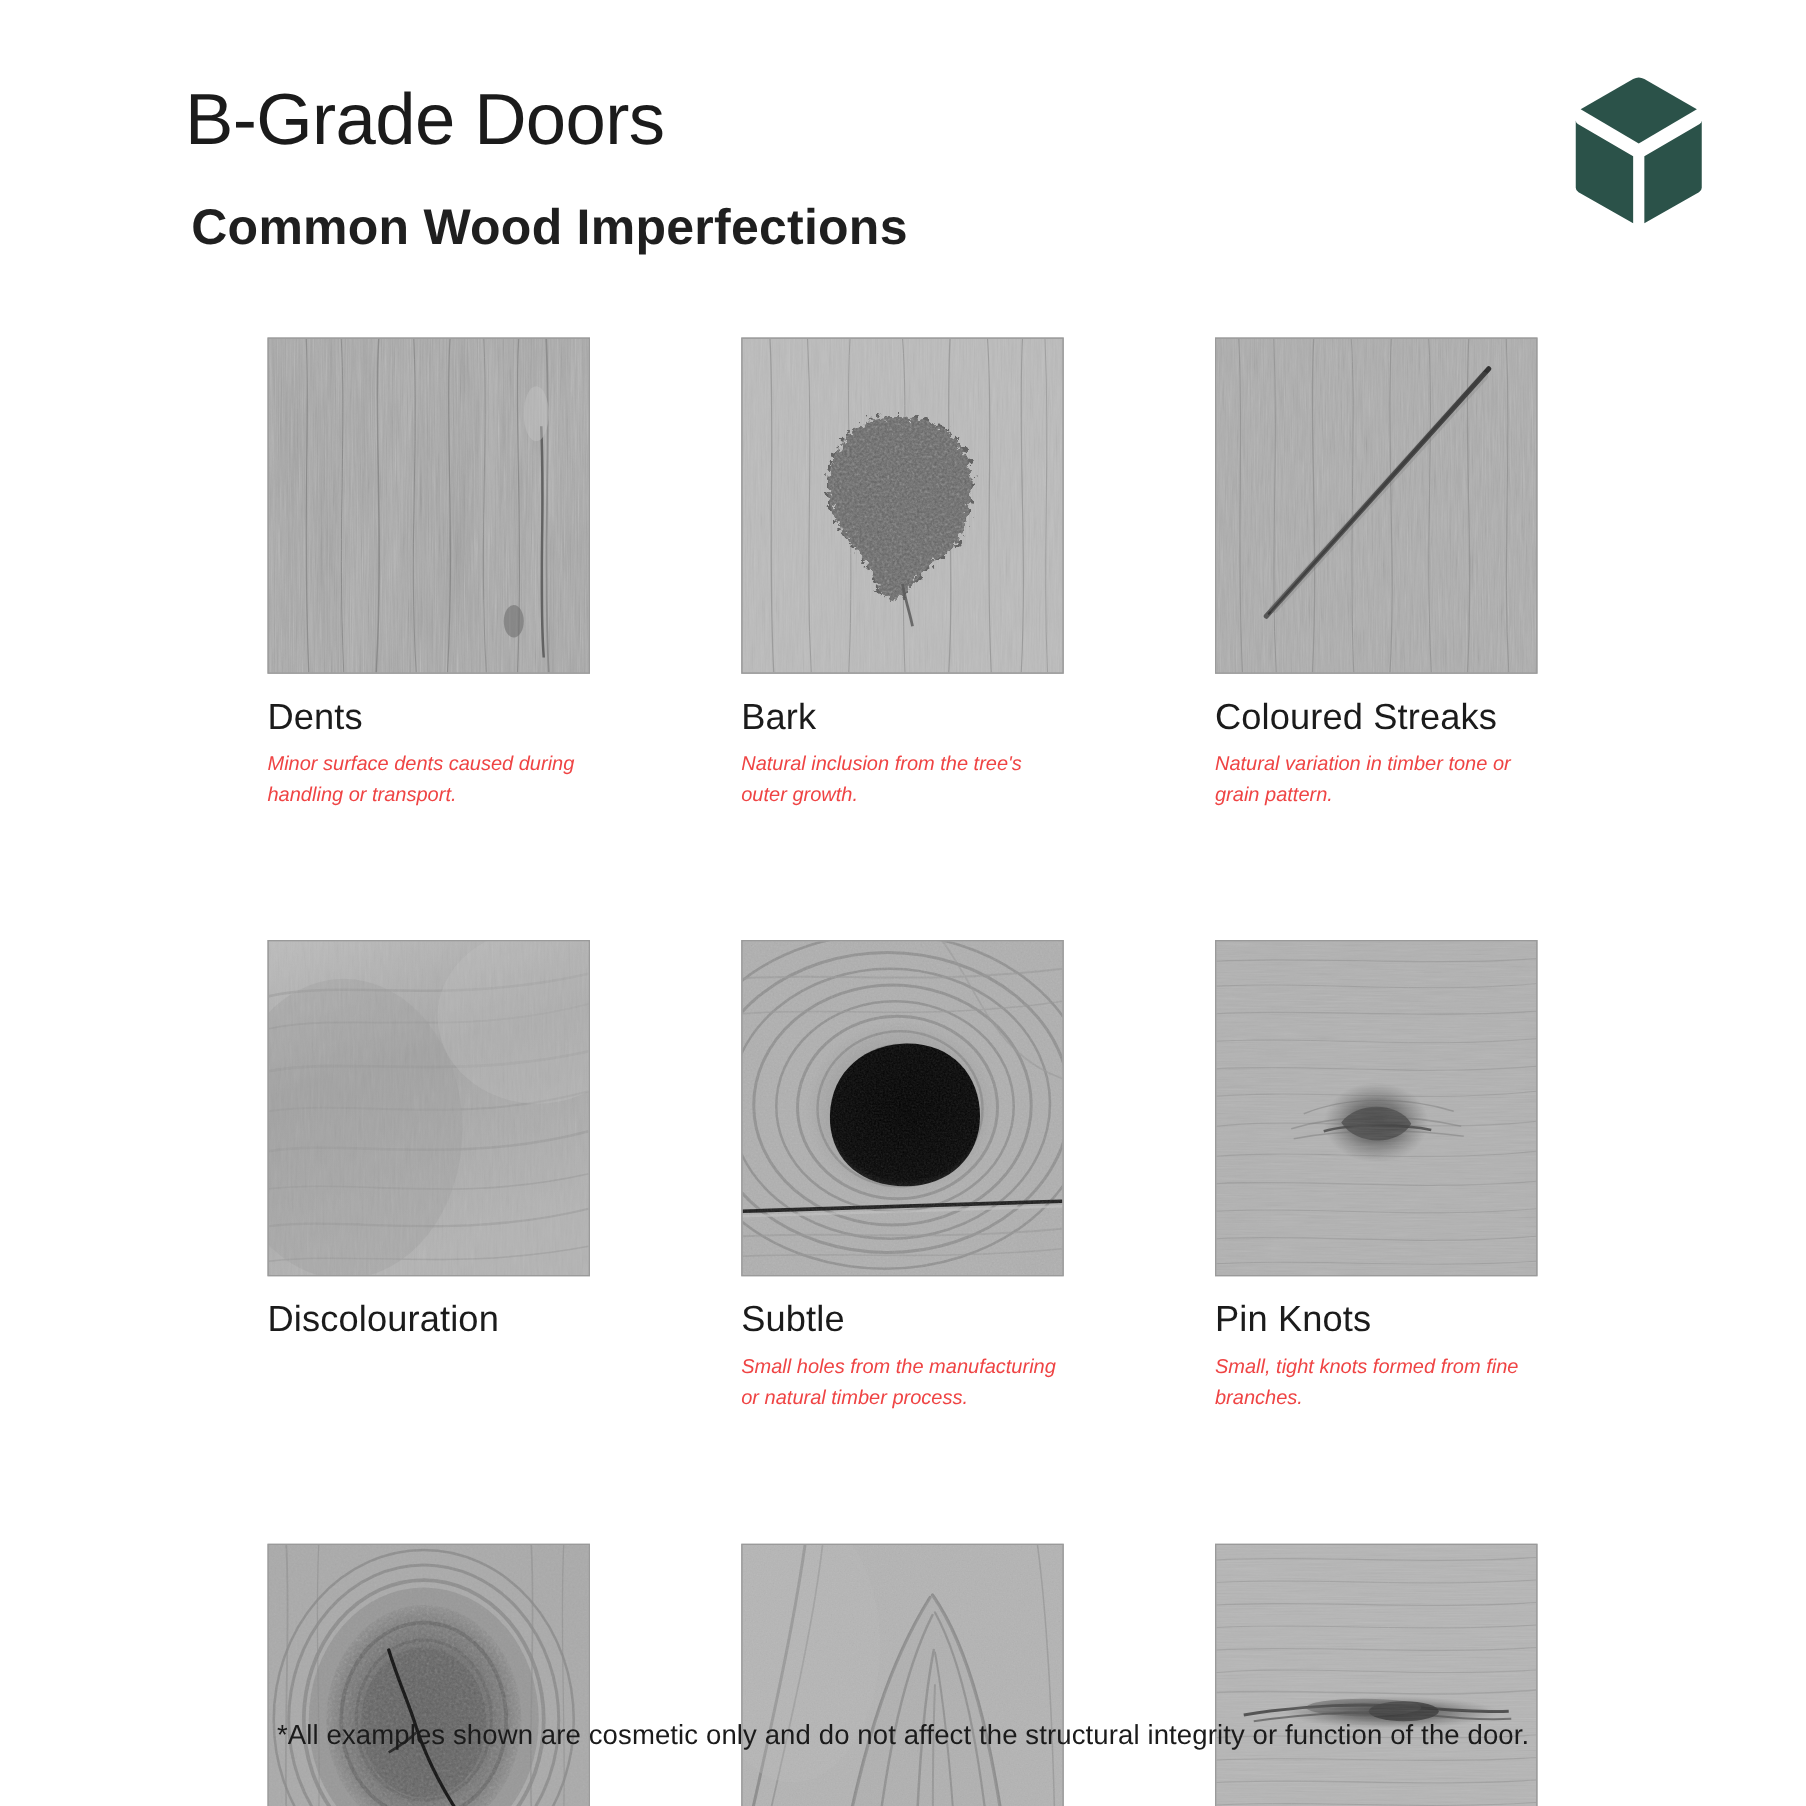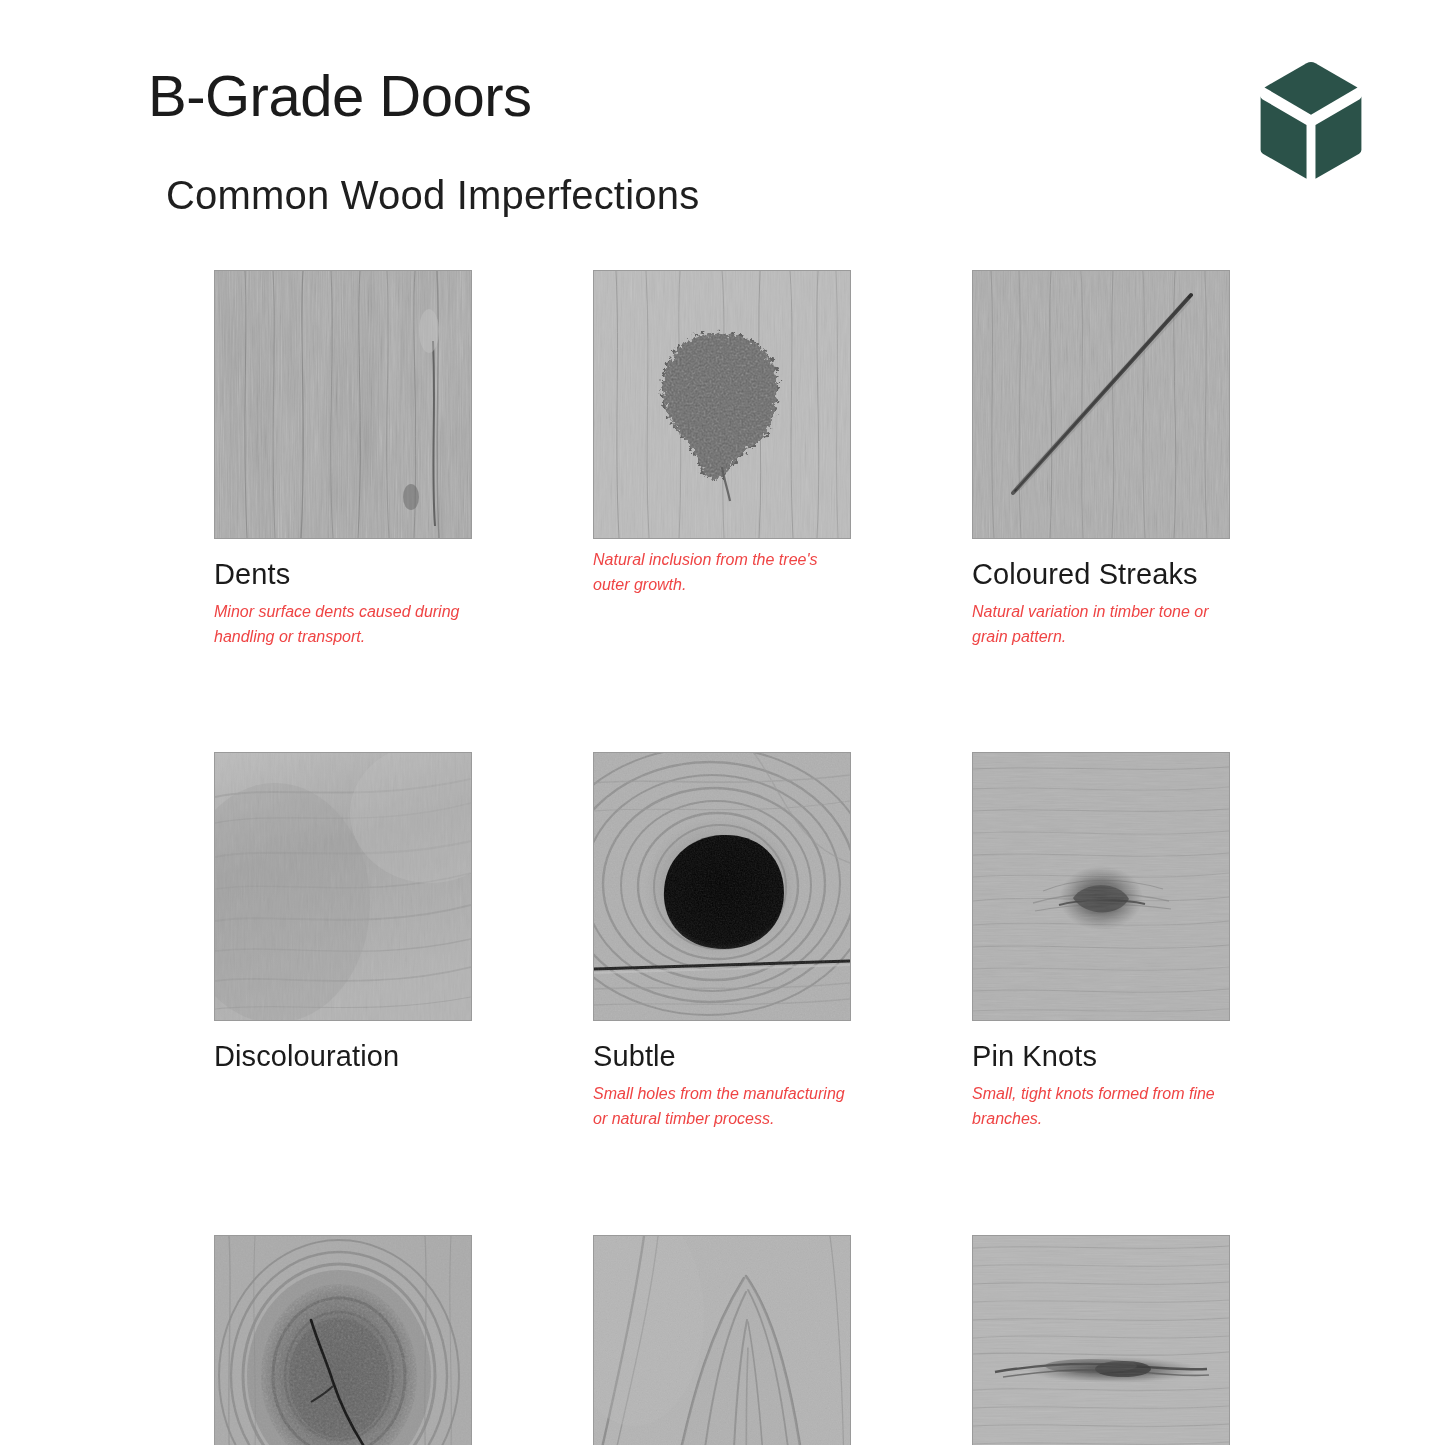--- a/index.html
+++ b/index.html
@@ -32,23 +32,23 @@
     font-size: 58px;
     font-weight: normal;
     color: #1b1b1b;
     letter-spacing: -0.5px;
     line-height: 1.05;
     margin: 0;
     white-space: nowrap;
   }
   .subtitle {
     font-size: 40px;
-    font-weight: 400;
+    font-weight: 700;
     color: #1f1f1f;
-    margin: 18px;
+    margin: 5px;
     padding-top: 28px;
     letter-spacing: 0.2px;
     line-height: 1.1;
     white-space: nowrap;
   }
 
   
   .logo {
     position: absolute;
     right: 78px;
@@ -219,20 +219,21 @@
           </g>
           <g filter="url(#barkrough)">
             <path d="M72 98 C78 78 96 62 118 62 C146 60 168 72 176 88 C186 102 184 124 180 146 C176 162 168 170 156 176 C146 182 140 194 130 204 C122 212 112 210 108 198 C102 182 92 170 82 158 C70 144 64 118 72 98 Z" fill="#636363"></path>
           </g>
           <g clip-path="url(#barkclip)">
             <rect width="256" height="267" filter="url(#barkgrain)" opacity="0.85"></rect>
           </g>
           <path d="M128 196 C131 212 134 220 136 230" stroke="#5a5a5a" stroke-width="2.2" fill="none" opacity="0.85"></path>
         </svg>
       </div>
+      <p class="card-title">Bark</p>
       <p class="card-desc">Natural inclusion from the tree's outer growth.</p>
     </div>
 
     <div class="card">
       <div class="swatch">
         <svg viewBox="0 0 256 267" preserveAspectRatio="none" xmlns="http://www.w3.org/2000/svg">
           <defs>
             <filter id="nz3" x="0" y="0" width="100%" height="100%">
               <feTurbulence type="fractalNoise" baseFrequency="0.85 0.03" numOctaves="4" seed="31"></feTurbulence>
               <feColorMatrix type="saturate" values="0"></feColorMatrix>
@@ -542,14 +543,15 @@
           <ellipse cx="150" cy="133" rx="28" ry="8" fill="#343434" opacity="0.8"></ellipse>
           <ellipse cx="118" cy="130" rx="46" ry="7" fill="#4f4f4f" opacity="0.45"></ellipse>
           <rect width="256" height="267" filter="url(#nz9)" opacity="0.55"></rect>
         </svg>
       </div>
 
     </div>
 
   </div>
 
+  <div class="footnote">*All examples shown are cosmetic only and do not affect the structural integrity or function of the door.</div>
 
 </div>
 
 </body></html>

